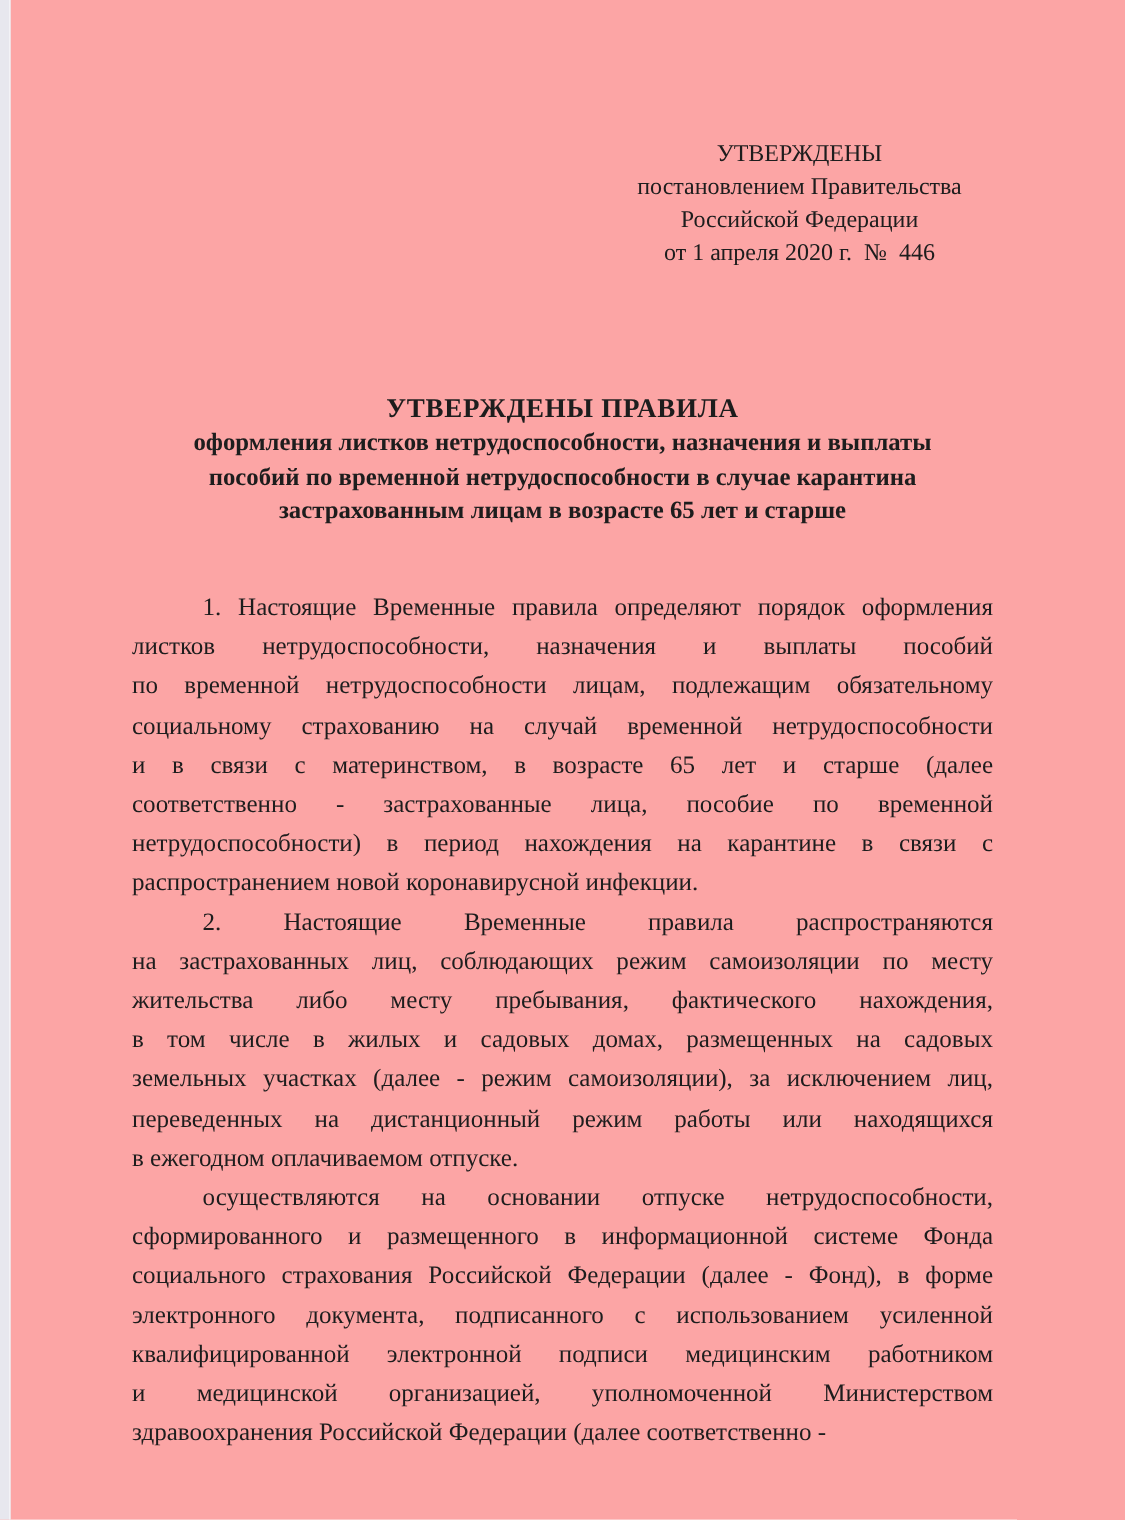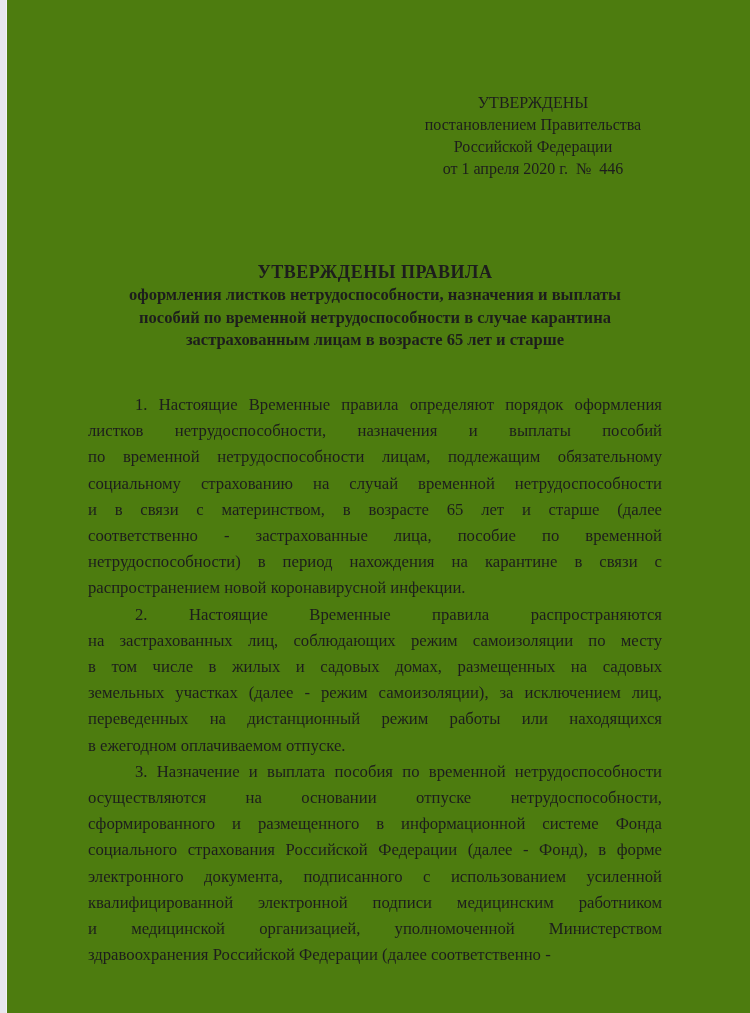--- a/index.html
+++ b/index.html
@@ -10,21 +10,21 @@
   body {
     width: 750px;
     height: 1013px;
     position: relative;
     overflow: hidden;
     font-family: "Liberation Serif", "DejaVu Serif", serif;
   }
   .page {
     position: absolute;
     inset: 0;
-    background: #4d7c0f;
+    background: #fca5a5;
     color: #1d1d1d;
   }
   .edge-strip {
     position: absolute;
     left: 0;
     top: 0;
     width: 6px;
     height: 100%;
     background: #e7e7ee;
     border-right: 1px solid #f2f2f6;
@@ -110,27 +110,27 @@
         <div class="line">по временной нетрудоспособности лицам, подлежащим обязательному</div>
         <div class="line">социальному страхованию на случай временной нетрудоспособности</div>
         <div class="line">и в связи с материнством, в возрасте 65 лет и старше (далее</div>
         <div class="line">соответственно - застрахованные лица, пособие по временной</div>
         <div class="line">нетрудоспособности) в период нахождения на карантине в связи с</div>
         <div class="line">распространением новой коронавирусной инфекции.</div>
       </div>
     <div class="para">
         <div class="line">2. Настоящие Временные правила распространяются</div>
         <div class="line">на застрахованных лиц, соблюдающих режим самоизоляции по месту</div>
+        <div class="line">жительства либо месту пребывания, фактического нахождения,</div>
         <div class="line">в том числе в жилых и садовых домах, размещенных на садовых</div>
         <div class="line">земельных участках (далее - режим самоизоляции), за исключением лиц,</div>
         <div class="line">переведенных на дистанционный режим работы или находящихся</div>
         <div class="line">в ежегодном оплачиваемом отпуске.</div>
       </div>
     <div class="para">
-        <div class="line">3. Назначение и выплата пособия по временной нетрудоспособности</div>
         <div class="line">осуществляются на основании отпуске нетрудоспособности,</div>
         <div class="line">сформированного и размещенного в информационной системе Фонда</div>
         <div class="line">социального страхования Российской Федерации (далее - Фонд), в форме</div>
         <div class="line">электронного документа, подписанного с использованием усиленной</div>
         <div class="line">квалифицированной электронной подписи медицинским работником</div>
         <div class="line">и медицинской организацией, уполномоченной Министерством</div>
         <div class="line">здравоохранения Российской Федерации (далее соответственно -</div>
       </div>
   </div>
 </div>

